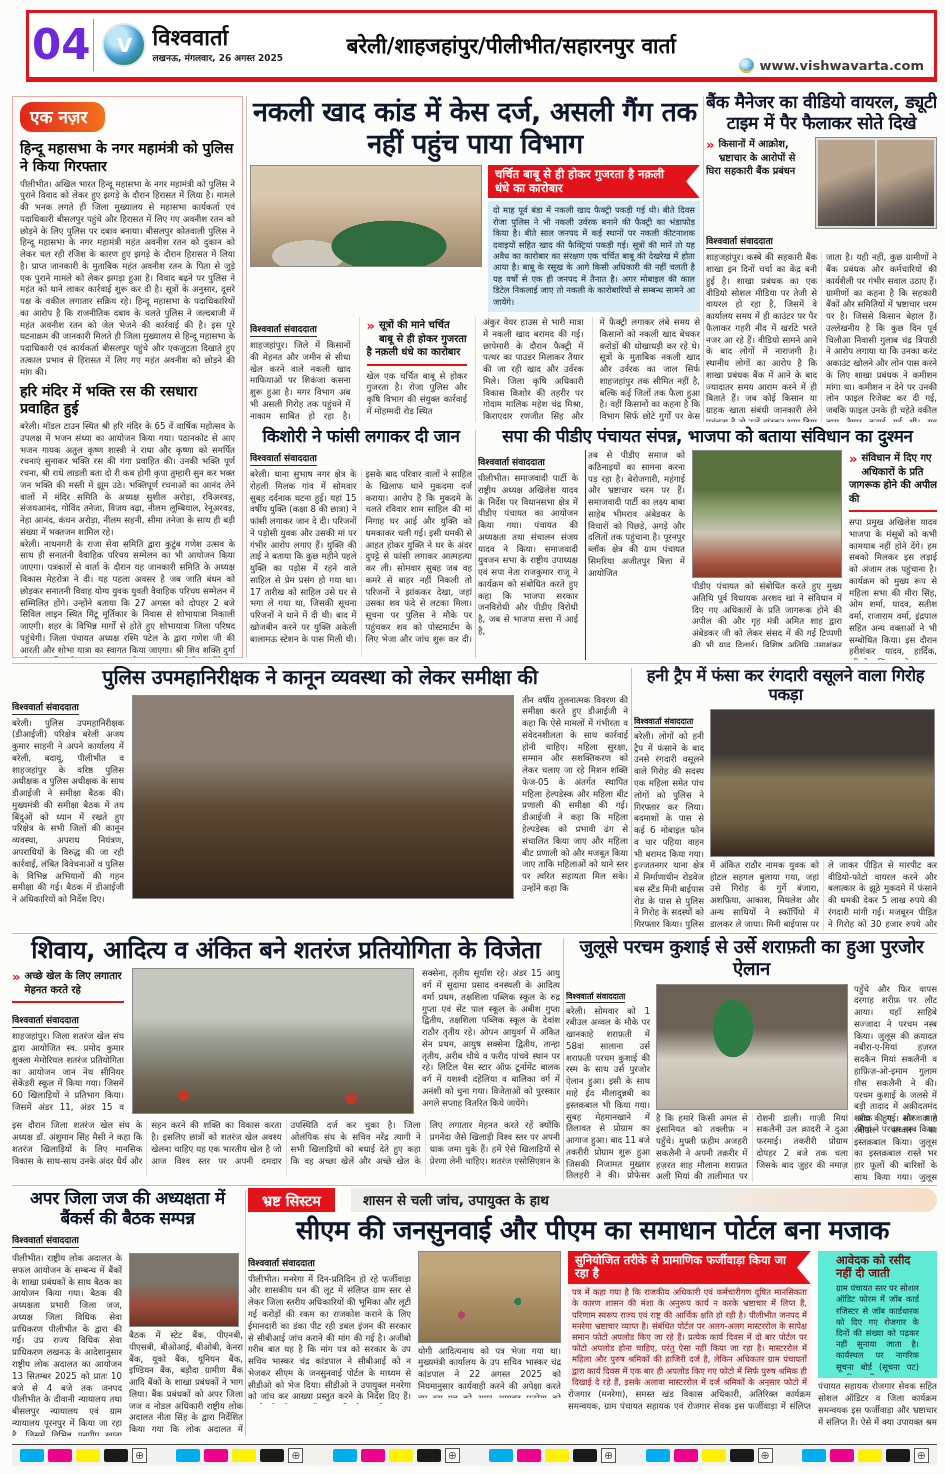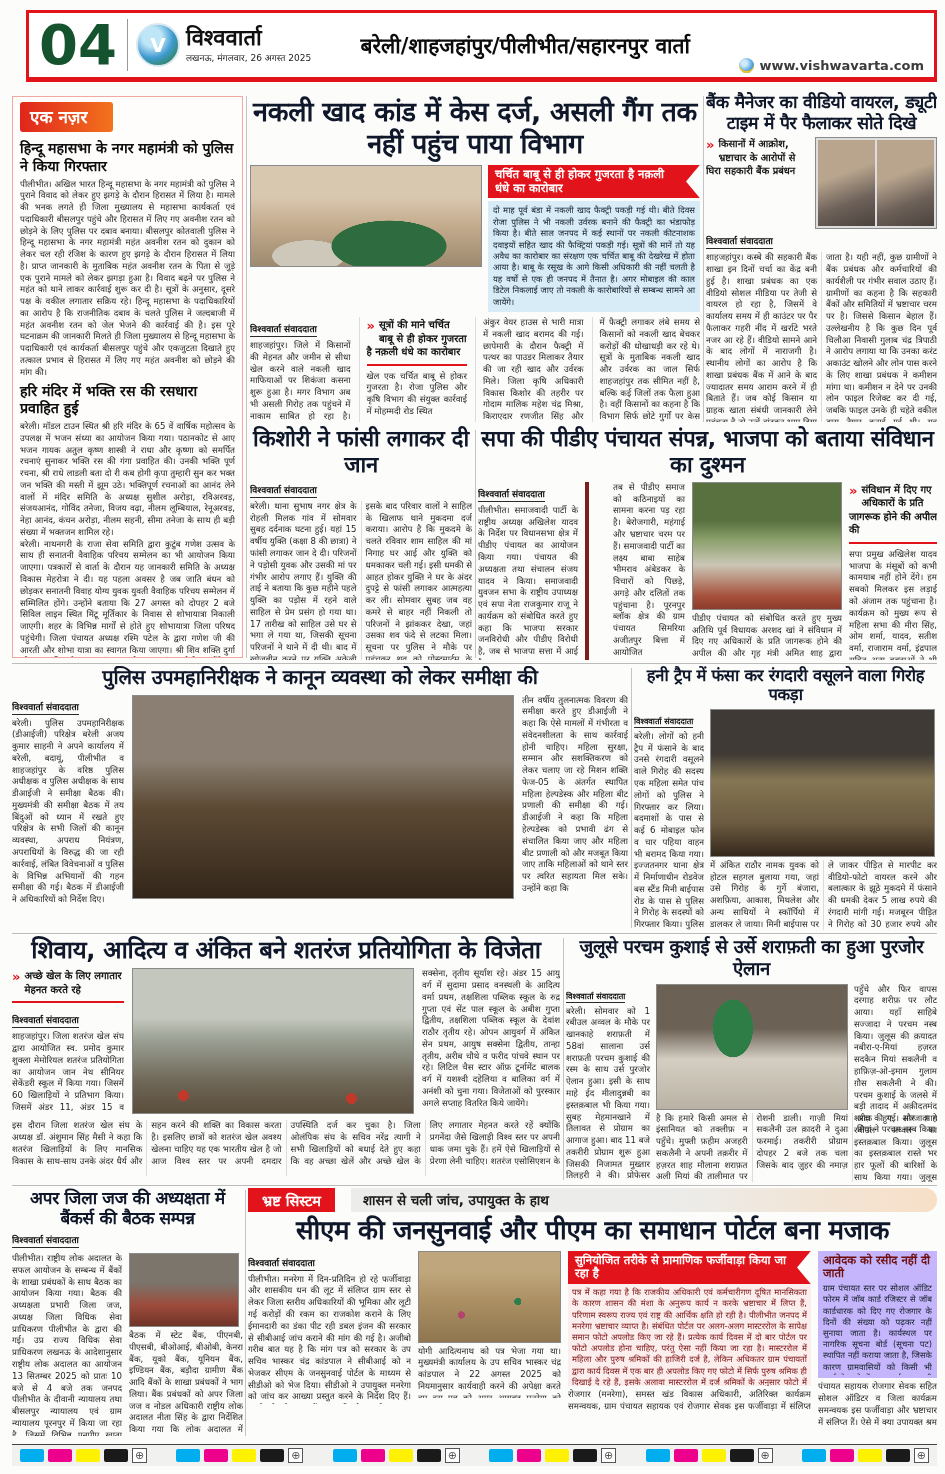--- a/index.html
+++ b/index.html
@@ -1,44 +1,44 @@
 <!DOCTYPE html>
 <html><head>
 <meta charset="utf-8">
 <style>
   *{margin:0;padding:0;box-sizing:border-box}
   body{background:#d9d9d9;font-family:"DejaVu Sans",sans-serif}
   .page{position:relative;width:945px;height:1474px;background:#fcfcfa;margin:0 auto;overflow:hidden;color:#191919}
   .sec{position:absolute;overflow:hidden}
   
   .hdr{left:26px;top:10px;width:911px;height:72px;border:3px solid #e3131b;border-bottom-width:5px;display:flex;align-items:center;background:#fff}
-  .pageno{font-size:56px;font-weight:bold;color:#14532d;padding:0 10px;line-height:1}
+  .pageno{font-size:42px;font-weight:bold;color:#6d28d9;padding:0 3px;line-height:1}
   .hdr-div{width:1px;height:52px;background:#999;margin-right:8px}
   .globe-logo{width:44px;height:44px;border-radius:50%;background:radial-gradient(circle at 35% 30%,#bfe6f7 0 25%,#3f9ad1 55%,#2c7f3f 90%);border:2px solid #d9e8f0;display:flex;align-items:center;justify-content:center;color:#fff;font-weight:bold;font-size:20px;margin-right:6px}
   .mast-title{font-size:22px;font-weight:bold;color:#101010;line-height:1.05}
-  .mast-date{font-size:9px;font-weight:normal;color:#222;margin-top:2px}
+  .mast-date{font-size:9px;font-weight:bold;color:#222;margin-top:2px}
   .hdr-center{flex:1;text-align:center;font-size:21px;font-weight:bold;color:#0b0b0b;padding:0 6px}
   .hdr-right{display:flex;align-items:flex-end;gap:5px;padding:0 10px 4px 0;align-self:flex-end}
   .web-globe{width:15px;height:15px;border-radius:50%;background:radial-gradient(circle at 35% 35%,#cfeafb 0 20%,#2e8fd8 70%);box-shadow:inset 0 -2px 0 #f4c524;display:inline-block}
   .web-url{font-size:13px;font-weight:bold;color:#3c3c3c}
   
   .hl{font-weight:bold;color:#0f172a;text-align:center;line-height:1.18;letter-spacing:-0.3px}
   .bsm{font-size:8.6px;line-height:1.37;text-align:justify;color:#1f1f1f}
   .by{font-size:9px;font-weight:bold;border-bottom:1.4px solid #2a2a2a;display:inline-block;margin:2px 0 3px;padding-bottom:1px;color:#111}
   .pq{border-bottom:2px solid #e3131b;padding:1px 0 5px;margin-bottom:5px}
   .pq .mk{color:#e3131b;font-weight:bold;font-size:13px;float:left;margin-right:4px;line-height:1.2}
   .pq .tx{font-size:10px;font-weight:bold;line-height:1.35;color:#161616}
   .cols2{column-count:2;column-gap:9px;column-rule:1px solid #dcdcdc}
   .cols4{column-count:4;column-gap:9px;column-rule:1px solid #dcdcdc}
   .ph{border:1px solid #8a8a8a}
   .vr{position:absolute;width:1px;background:#c4c4c4}
   .hrule{position:absolute;height:1px;background:#bcbcbc}
   
   .eknz{left:12px;top:96px;width:231px;height:562px;border:1px solid #f0a8a0;background:#fffdfb;padding:5px 7px}
-  .eknz-chip{display:inline-block;background:linear-gradient(90deg,#e0251c,#f3731d);color:#fff;font-weight:bold;font-size:17px;padding:3px 26px 4px 10px;border-radius:3px;margin-bottom:4px}
+  .eknz-chip{display:inline-block;background:linear-gradient(90deg,#e0251c,#f3731d);color:#fff;font-weight:bold;font-size:17px;padding:3px 18px 4px 10px;border-radius:12px;margin-bottom:4px}
   .eknz h3{font-size:14.2px;font-weight:bold;line-height:1.25;margin:4px 0 3px;color:#0d0d0d}
   
   .fert{left:250px;top:96px;width:450px;height:326px}
   .fert .hl{font-size:27px}
   .fert-mid{display:flex;gap:6px;margin-top:5px}
   .ph-fert{width:232px;height:102px;background:radial-gradient(ellipse 95px 42px at 60% 80%,#2e6b3e 0 60%,transparent 61%),radial-gradient(ellipse 60px 26px at 25% 90%,#cdc8ba 0 60%,transparent 61%),linear-gradient(180deg,#d9c8b0 0 30%,#c3ab8d 60%,#9d8a6f 100%)}
   .arrowbar{background:#e3131b;color:#fff;font-weight:bold;font-size:11.5px;line-height:1.2;padding:3px 18px 3px 7px;clip-path:polygon(0 0,100% 0,calc(100% - 14px) 50%,100% 100%,0 100%)}
   .bluebox{background:#d8ecf8;padding:4px 5px;font-size:8.4px;line-height:1.36;text-align:justify;color:#17222b;flex:1}
   .fert-cols{display:flex;gap:8px;margin-top:5px}
   .fert-cols .c{flex:1;border-left:1px solid #ddd;padding-left:7px}
@@ -46,21 +46,21 @@
   
   .bankm{left:706px;top:92px;width:231px;height:330px}
   .bankm .hl{font-size:17.5px}
   .bankm-row{display:flex;gap:5px;margin-top:4px}
   .subhead{width:104px}
   .subhead .tx{font-size:9.8px;font-weight:bold;line-height:1.35}
   .ph-sleep{width:122px;height:92px;display:flex;gap:2px;background:#ddd;padding:2px}
   .ph-sleep .half{flex:1;background:linear-gradient(160deg,#b9a58e 0 40%,#6e625a 70%,#4a423c)}
   
   .kish{left:250px;top:426px;width:222px;height:234px}
-  .kish .hl,.sapa .hl{font-size:22px}
+  .kish .hl,.sapa .hl{font-size:17px}
   .sapa{left:478px;top:426px;width:459px;height:234px}
   .sapa-row{display:flex;gap:7px;margin-top:4px}
   .ph-crowd{width:150px;height:128px;background:linear-gradient(180deg,#59713f 0 30%,#8ba06b 45%,#cbc6b6 65%,#a5503a 90%,#8d3c2c)}
   
   .dig{left:12px;top:666px;width:616px;height:264px}
   .dig .hl{font-size:20px}
   .dig-row{display:flex;gap:8px;margin-top:5px}
   
   .htrap{left:634px;top:666px;width:303px;height:264px}
   .htrap .hl{font-size:16.5px}
@@ -83,21 +83,21 @@
   .ph-bank{width:110px;height:74px;background:linear-gradient(180deg,#7b756b 0 40%,#9c4a3a 72%,#6e3428)}
   
   .cm{left:248px;top:1188px;width:689px;height:252px}
   .chipline{display:flex;align-items:stretch;gap:16px;height:24px}
   .redchip{background:#e3131b;color:#fff;font-weight:bold;font-size:14.5px;padding:2px 14px;display:flex;align-items:center}
   .strap{flex:1;background:linear-gradient(90deg,#ececea 0 55%,#f7dfc7);border-radius:0 14px 14px 0;font-size:13.5px;font-weight:bold;color:#1c1c1c;display:flex;align-items:center;padding:0 12px}
   .cm .hl{font-size:26px;margin-top:3px}
   .cm-row{display:flex;gap:7px;margin-top:5px}
   .ph-field{width:143px;height:92px;background:radial-gradient(circle 6px at 30% 70%,#b3446c 0 60%,transparent 61%),radial-gradient(circle 6px at 70% 55%,#2e7d4f 0 60%,transparent 61%),linear-gradient(180deg,#c0a67c 0 22%,#ab8f63 55%,#8f7650)}
   .redbox-body{background:#fdeeee;color:#7d1414;font-size:8.3px;line-height:1.35;text-align:justify;padding:3px 4px}
-  .bbx{background:#c4b5fd;padding:3px 5px}
+  .bbx{background:#5eead4;padding:3px 18px}
   .bbx .t{font-size:11.5px;font-weight:bold;color:#6e1010;line-height:1.2;margin-bottom:2px}
   .bbx .b{font-size:8.3px;line-height:1.35;text-align:justify;color:#17222b}
   
   .press{left:12px;top:1444px;width:925px;height:22px;display:flex;justify-content:space-between;align-items:center;background:#f1f1ef;padding:0 8px;border-top:1px solid #444}
   .grp{display:flex;gap:4px;align-items:center}
   .sw{width:24px;height:13px;border-radius:2px;display:inline-block}
   .sw.c{background:#00aeef}.sw.m{background:#ec008c}.sw.y{background:#fff200}.sw.k{background:#1a1a1a}
   .reg{width:15px;height:15px;border:1px solid #555;color:#555;font-size:11px;line-height:13px;text-align:center;display:inline-block;background:#fff}
 </style>
 </head>
@@ -183,21 +183,21 @@
     <div class="bsm cols2" style="height:188px">बरेली। थाना सुभाष नगर क्षेत्र के रोहली मिलक गांव में सोमवार सुबह दर्दनाक घटना हुई। यहां 15 वर्षीय युक्ति (कक्षा 8 की छात्रा) ने फांसी लगाकर जान दे दी। परिजनों ने पड़ोसी युवक और उसकी मां पर गंभीर आरोप लगाए हैं। युक्ति की ताई ने बताया कि कुछ महीने पहले युक्ति का पड़ोस में रहने वाले साहिल से प्रेम प्रसंग हो गया था। 17 तारीख को साहिल उसे घर से भगा ले गया था, जिसकी सूचना परिजनों ने थाने में दी थी। बाद में खोजबीन करने पर युक्ति अकेली बालामऊ स्टेशन के पास मिली थी। इसके बाद परिवार वालों ने साहिल के खिलाफ थाने मुकदमा दर्ज कराया। आरोप है कि मुकदमे के चलते रविवार शाम साहिल की मां निगाह घर आई और युक्ति को धमकाकर चली गई। इसी धमकी से आहत होकर युक्ति ने घर के अंदर दुपट्टे से फांसी लगाकर आत्महत्या कर ली। सोमवार सुबह जब वह कमरे से बाहर नहीं निकली तो परिजनों ने झांककर देखा, जहां उसका शव फंदे से लटका मिला। सूचना पर पुलिस ने मौके पर पहुंचकर शव को पोस्टमार्टम के लिए भेजा और जांच शुरू कर दी। युक्ति की ताई ने यह भी आरोप लगाया कि साहिल उसे भगाकर ले गया था और घर में रखे जेवर व 1 रु. लाख से अधिक नकदी भी गायब है। उनका कहना है कि युक्ति का जेवर का सारा सामान साहिल के पास है। इसी बात को लेकर साहिल की मां ने धमकी दी थी कि अगर किसी तरह की कार्रवाई की तो अंजाम बुरा होगा। बेटी की मौत से पूरा परिवार गहरे सदमे में है।</div>
   </article>
 
   <article class="sec sapa">
     <h2 class="hl">सपा की पीडीए पंचायत संपन्न, भाजपा को बताया संविधान का दुश्मन</h2>
     <div class="sapa-row">
       <div style="width:100px">
         <span class="by">विश्ववार्ता संवाददाता</span>
         <p class="bsm">पीलीभीत। समाजवादी पार्टी के राष्ट्रीय अध्यक्ष अखिलेश यादव के निर्देश पर विधानसभा क्षेत्र में पीडीए पंचायत का आयोजन किया गया। पंचायत की अध्यक्षता तथा संचालन संजय यादव ने किया। समाजवादी युवजन सभा के राष्ट्रीय उपाध्यक्ष एवं सपा नेता राजकुमार राजू ने कार्यक्रम को संबोधित करते हुए कहा कि भाजपा सरकार जनविरोधी और पीडीए विरोधी है, जब से भाजपा सत्ता में आई है,</p>
       </div>
-      <div style="width:100px;border-left:4px solid #7f1d1d;padding-left:24px">
+      <div style="width:100px;border-left:1px solid #7f1d1d;padding-left:2px">
         <p class="bsm">तब से पीडीए समाज को कठिनाइयों का सामना करना पड़ रहा है। बेरोजगारी, महंगाई और भ्रष्टाचार चरम पर हैं। समाजवादी पार्टी का लक्ष्य बाबा साहेब भीमराव अंबेडकर के विचारों को पिछड़े, अगड़े और दलितों तक पहुंचाना है। पूरनपुर ब्लॉक क्षेत्र की ग्राम पंचायत सिमरिया अजीतपुर बित्ता में आयोजित</p>
       </div>
       <div style="width:150px">
         <div class="ph ph-crowd"></div>
         <p class="bsm" style="margin-top:3px;height:66px;overflow:hidden">पीडीए पंचायत को संबोधित करते हुए मुख्य अतिथि पूर्व विधायक अरशद खां ने संविधान में दिए गए अधिकारों के प्रति जागरूक होने की अपील की और गृह मंत्री अमित शाह द्वारा अंबेडकर जी को लेकर संसद में की गई टिप्पणी की भी याद दिलाई। विशिष्ठ अतिथि उमाशंकर यादव ने कहा कि जैसे-जैसे भाजपा ताकतवर होगी, वह संविधान को कुचलने का प्रयास करेगी, लेकिन समाजवादी पार्टी पीडीए समाज के साथ मजबूती से खड़ी है।</p>
       </div>
       <div style="flex:1">
         <div class="pq">
           <span class="mk">»</span>
           <div class="tx">संविधान में दिए गए अधिकारों के प्रति जागरूक होने की अपील की</div>

